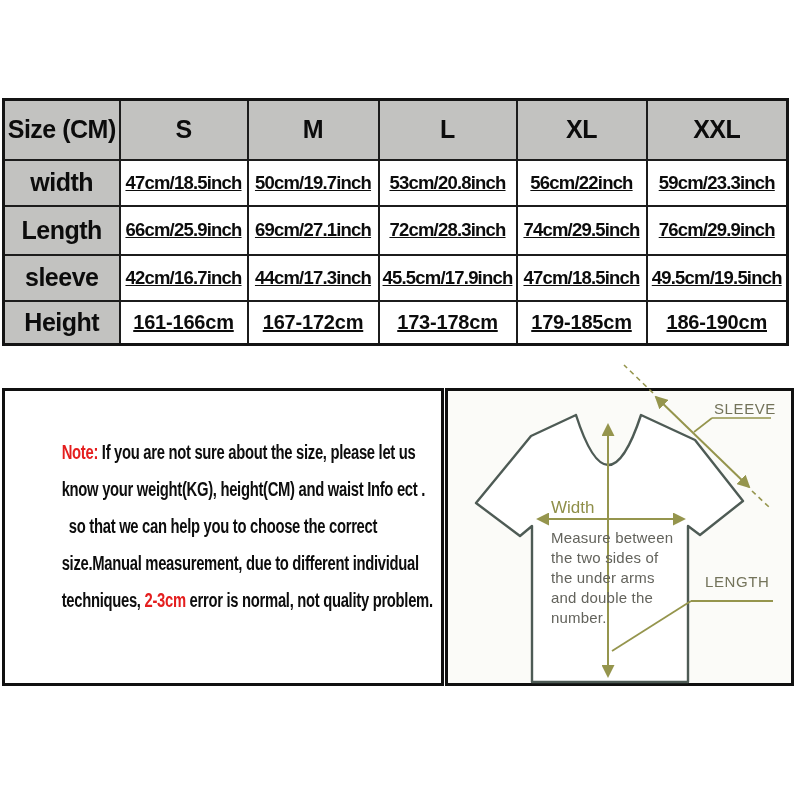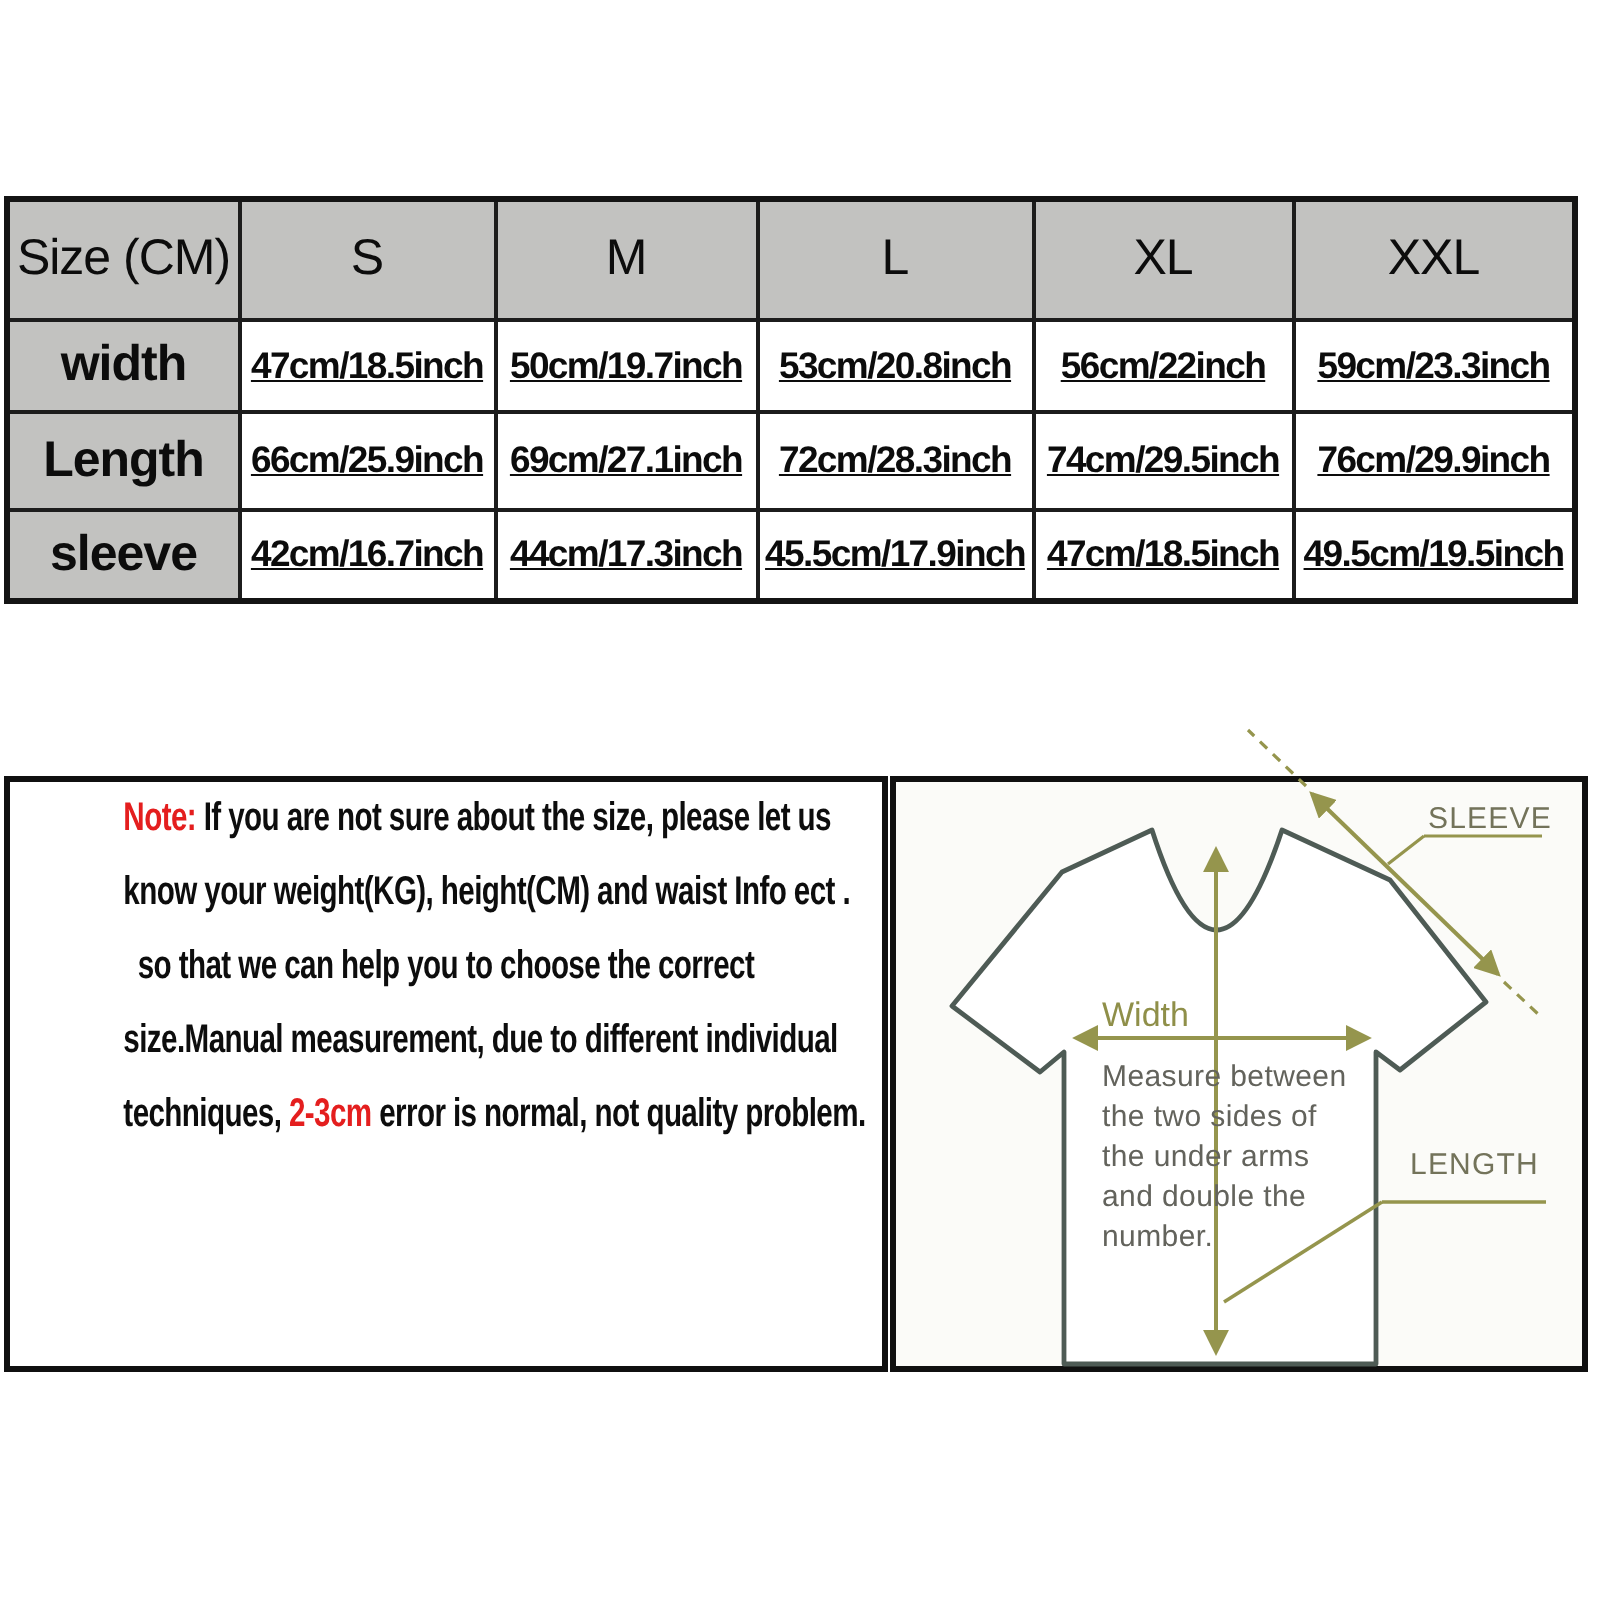--- a/index.html
+++ b/index.html
@@ -11,32 +11,32 @@
   
   .size-table {
     position:absolute; left:2px; top:98px;
     border-collapse:collapse; table-layout:fixed;
     border:3px solid #141414;
   }
   .size-table td, .size-table th {
     border:2px solid #1c1c1c; padding:0; text-align:center; vertical-align:middle;
     color:#0c0c0c; overflow:visible;
   }
-  .hdr-cell { background:#c2c2c0; font-weight:normal; font-size:25px; letter-spacing:-0.5px; }
+  .hdr-cell { background:#c2c2c0; font-weight:bold; font-size:25px; letter-spacing:-0.5px; }
   .lbl-cell { background:#c2c2c0; font-weight:bold; font-size:25px; letter-spacing:-0.5px; }
   .val-cell { background:#ffffff; font-weight:bold; font-size:18.5px; letter-spacing:-0.8px; white-space:nowrap;text-decoration:underline; }
   .val-lg   { font-size:20px; letter-spacing:-0.2px; }
   .dot-r { border-right:2px dotted #2a2a2a !important; }
 
   
   .note-box {
     position:absolute; left:2px; top:388px; width:436px; height:292px;
     border:3px solid #101010; background:#ffffff;
   }
-  .note-body { }
+  .note-body { padding-top:43px; }
   .note-line {
     height:37px; line-height:37px; text-align:center; white-space:nowrap;
     font-weight:bold; font-size:20px; letter-spacing:-0.4px; color:#0d0d0d;
     transform:scaleX(0.74); transform-origin:50% 50%;
   }
   .red { color:#e41e1e; }
 
   
   .diagram-box {
     position:absolute; left:445px; top:388px; width:343px; height:292px;
@@ -88,20 +88,28 @@
     <td class="val-cell">76cm/29.9inch</td>
   </tr>
   <tr style="height:46px">
     <td class="lbl-cell">sleeve</td>
     <td class="val-cell dot-r">42cm/16.7inch</td>
     <td class="val-cell">44cm/17.3inch</td>
     <td class="val-cell">45.5cm/17.9inch</td>
     <td class="val-cell">47cm/18.5inch</td>
     <td class="val-cell">49.5cm/19.5inch</td>
   </tr>
+  <tr style="height:44px">
+    <td class="lbl-cell">Height</td>
+    <td class="val-cell val-lg dot-r">161-166cm</td>
+    <td class="val-cell val-lg">167-172cm</td>
+    <td class="val-cell val-lg">173-178cm</td>
+    <td class="val-cell val-lg">179-185cm</td>
+    <td class="val-cell val-lg">186-190cm</td>
+  </tr>
 </tbody>
   </table>
 
 <div class="note-box">
   <div class="note-body">
     <div class="note-line"><span class="red">Note:</span><span> If you are not sure about the size, please let us</span></div>
     <div class="note-line">know your weight(KG), height(CM) and waist Info ect .</div>
     <div class="note-line">so that we can help you to choose the correct</div>
     <div class="note-line">size.Manual measurement, due to different individual</div>
     <div class="note-line"><span>techniques, </span><span class="red">2-3cm</span><span> error is normal, not quality problem.</span></div>

